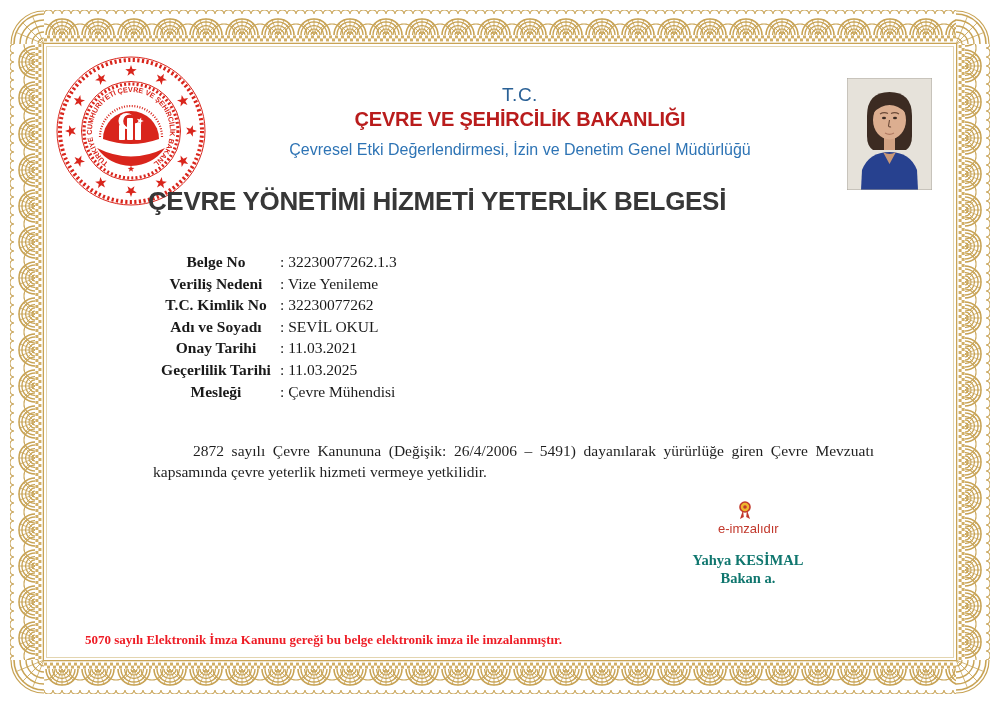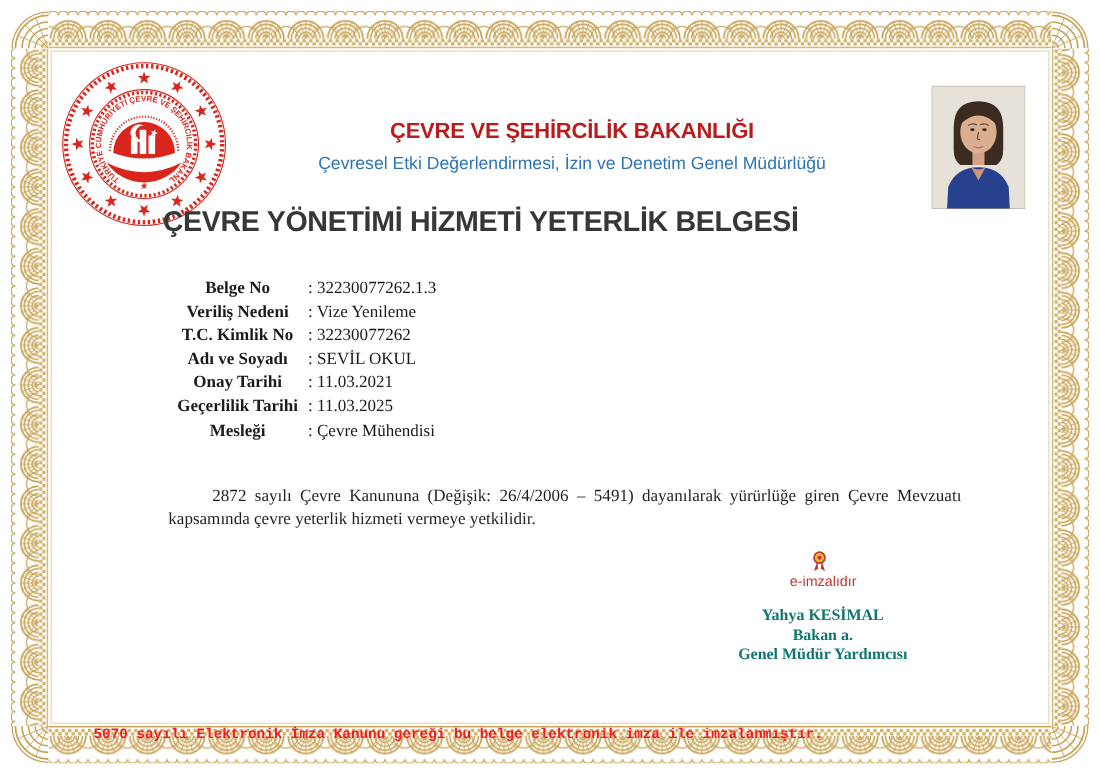--- a/index.html
+++ b/index.html
@@ -37,21 +37,21 @@
   .fvalue{white-space:pre;}
   
   .body-par{position:absolute;left:153px;top:441px;width:721px;margin:0;
        font-size:15.5px;line-height:20.5px;text-align:justify;text-indent:40px;color:#1f1f1f;}
   
   .esign{position:absolute;left:712px;top:501px;display:flex;align-items:center;flex-direction:column;}
   .esign-label{font-family:"Liberation Sans",sans-serif;font-size:13px;color:#c2382c;margin-left:6px;}
   .sig{position:absolute;left:627px;top:552px;width:242px;text-align:center;
        font-weight:bold;font-size:14.5px;line-height:17.5px;color:#0f766e;}
   
-  .legal{position:absolute;left:85px;top:660px;font-family:Liberation Mono, monospace;
+  .legal{position:absolute;left:85px;top:632px;font-family:Liberation Serif, serif;
        font-size:13px;font-weight:bold;color:#ee1c25;}
 </style>
 </head>
 <body>
 
 <div class="cert">
 
   <svg class="strip strip-top" width="912" height="34">
     <defs>
         <pattern id="laceT" width="36" height="34" patternUnits="userSpaceOnUse">
@@ -291,20 +291,21 @@
       <path d="M42.5,42 l-1,6 q1,1.5 2.5,0.8"></path>
     </g>
     <ellipse cx="37" cy="40" rx="2" ry="1.3" fill="#3a2a22"></ellipse>
     <ellipse cx="48" cy="40" rx="2" ry="1.3" fill="#3a2a22"></ellipse>
     <path d="M38,55 q4.5,2.6 9,0" stroke="#b07a62" stroke-width="1.2" fill="none"></path>
     <path d="M14,112 L15,92 Q22,74 42.5,74 Q63,74 70,92 L71,112 Z" fill="#27418f"></path>
     <path d="M36,74 L42.5,86 L49,74 Q42.5,78 36,74 Z" fill="#c89878"></path>
     <rect width="85" height="112" fill="none" stroke="#a9a59d" stroke-width="1"></rect>
   </svg>
 
+  <div class="hdr tc">T.C.</div>
   <div class="hdr ministry">ÇEVRE VE ŞEHİRCİLİK BAKANLIĞI</div>
   <div class="hdr directorate">Çevresel Etki Değerlendirmesi, İzin ve Denetim Genel Müdürlüğü</div>
   <div class="doc-title">ÇEVRE YÖNETİMİ HİZMETİ YETERLİK BELGESİ</div>
 
   <div class="fields">
     <div class="frow">
         <span class="flabel">Belge No</span>
         <span class="fvalue">: 32230077262.1.3</span>
       </div>
     <div class="frow">
@@ -341,18 +342,17 @@
       <path d="M9,9 L12,18 L8.2,16 Z" fill="#c2382c"></path>
       <circle cx="7" cy="6" r="5" fill="#eeb62c" stroke="#c2382c" stroke-width="1.6"></circle>
       <circle cx="7" cy="6" r="1.8" fill="#c2382c"></circle>
     </svg>
     <span class="esign-label">e-imzalıdır</span>
   </div>
 
   <div class="sig">
     <div>Yahya KESİMAL</div>
     <div>Bakan a.</div>
-    <div>Genel Müdür Yardımcısı</div>
   </div>
 
   <div class="legal">5070 sayılı Elektronik İmza Kanunu gereği bu belge elektronik imza ile imzalanmıştır.</div>
 
 </div>
 
 </body></html>

